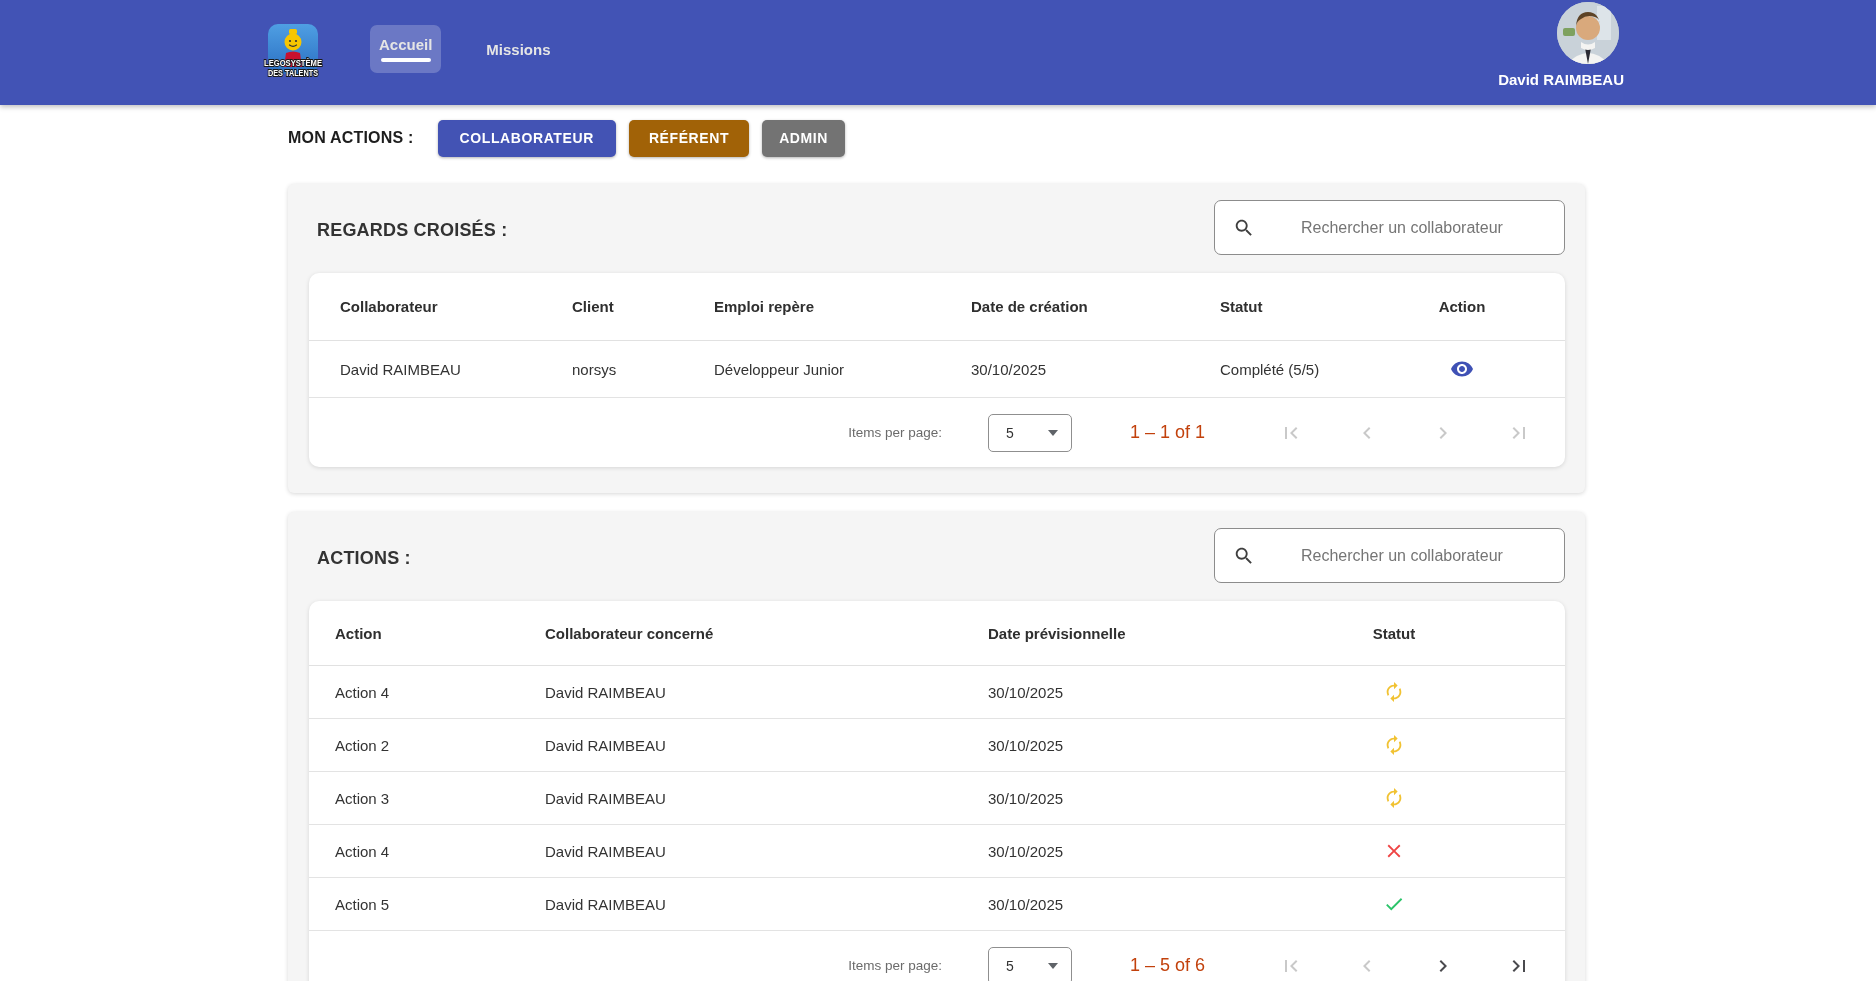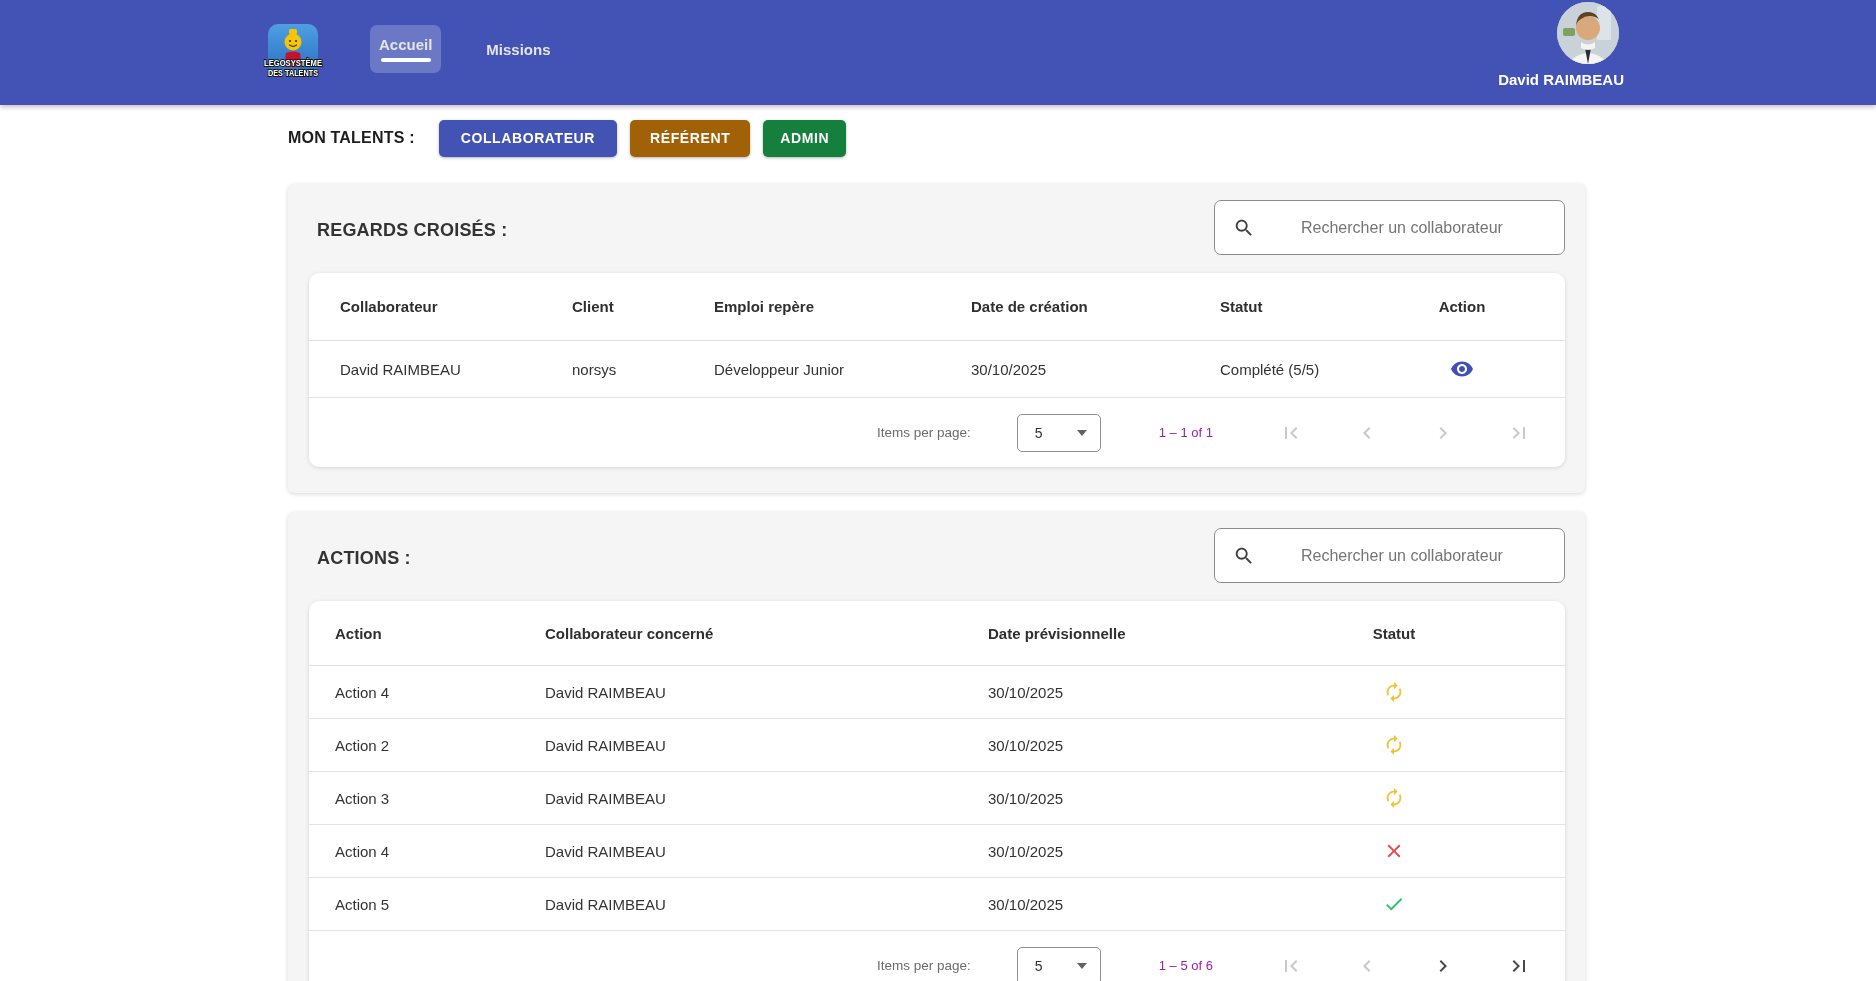--- a/index.html
+++ b/index.html
@@ -22,21 +22,21 @@
   .user-name { color:#fff; font-weight:bold; font-size:15px; margin-top:7px; }
 
   
   .profile-row { position:absolute; left:288px; top:119px; height:38px; display:flex; align-items:center; }
   .profile-label { font-size:16px; font-weight:bold; color:#1d1d1d; letter-spacing:.2px; margin-right:24px; }
   .role-btn { height:37px; border:none; border-radius:5px; color:#fff; font-family:"Liberation Sans",sans-serif;
               font-weight:bold; font-size:14px; letter-spacing:.6px; margin-right:13px; cursor:pointer;
               box-shadow:0 1px 3px rgba(0,0,0,.3); }
   .role-collab { background:#4353b4; padding:0 22px; }
   .role-referent { background:#a16207; padding:0 20px; }
-  .role-admin { background:#15803d; padding:0 17px; }
+  .role-admin { background:#737373; padding:0 17px; }
 
   
   .card { position:absolute; left:288px; width:1297px; background:#f5f5f5; border-radius:6px;
           box-shadow:0 1px 4px rgba(0,0,0,.16); }
   .card-regards { top:184px; height:309px; }
   .card-actions { top:512px; height:500px; }
   .card-title { position:absolute; left:29px; top:36px; font-size:18px; font-weight:bold; color:#333; letter-spacing:.2px; }
   .search-box { position:absolute; right:20px; top:16px; width:351px; height:55px; background:#fff;
                 border:1px solid #8c8c8c; border-radius:7px; display:flex; align-items:center; padding:0 14px 0 18px;gap:32px; }
   .search-box svg { flex:0 0 auto; margin-right:14px; }
@@ -61,21 +61,21 @@
               justify-content:center; cursor:pointer; border-radius:50%; }
 
   
   .paginator { height:69px; display:flex; align-items:center; justify-content:flex-end; padding-right:22px;
                font-size:13.5px; color:#6b6b6b;gap:28px; }
   .pg-select { width:84px; height:38px; border:1px solid #8f8f8f; border-radius:5px; background:#fff;
                display:flex; align-items:center; justify-content:space-between; padding:0 13px 0 17px;
                margin:0 30px 0 18px; cursor:pointer; font-size:14px; color:#333; }
   .caret { width:0; height:0; border-left:5px solid transparent; border-right:5px solid transparent;
            border-top:6px solid #5f6368; }
-  .pg-range { margin-right:26px; font-size:13px; color:#a21caf; }
+  .pg-range { margin-right:34px; font-size:18px; color:#c2410c; }
   .pg-btn { background:none; border:none; width:48px; height:48px; display:flex; align-items:center;
             justify-content:center; cursor:pointer; color:#4a4a4e; }
   .pg-btn.disabled { color:#c9c9c9; cursor:default; }
 </style>
 </head>
 <body>
 
 <header class="navbar">
 
   <div class="logo-wrap">
@@ -119,21 +119,21 @@
         <circle cx="31" cy="26" r="12" fill="#d9a97c"></circle>
         <path d="M19 24 Q20 10 31 10 Q42 10 43 24 Q43 16 38 15 Q30 12 24 17 Q20 19 19 24 Z" fill="#5d4326"></path>
         <path d="M24 40 Q31 45 38 40 L38 46 Q31 50 24 46 Z" fill="#f4f4f2"></path>
       </svg>
     </div>
     <span class="user-name">David RAIMBEAU</span>
   </div>
 </header>
 
 <section class="profile-row">
-  <span class="profile-label">MON TALENTS :</span>
+  <span class="profile-label">MON ACTIONS :</span>
   <button class="role-btn role-collab">COLLABORATEUR</button>
   <button class="role-btn role-referent">RÉFÉRENT</button>
   <button class="role-btn role-admin">ADMIN</button>
 </section>
 
 <section class="card card-regards">
   <h2 class="card-title">REGARDS CROISÉS :</h2>
 
   <div class="search-box">
     <svg width="22" height="22" viewBox="0 0 24 24" fill="#3f3f3f">

